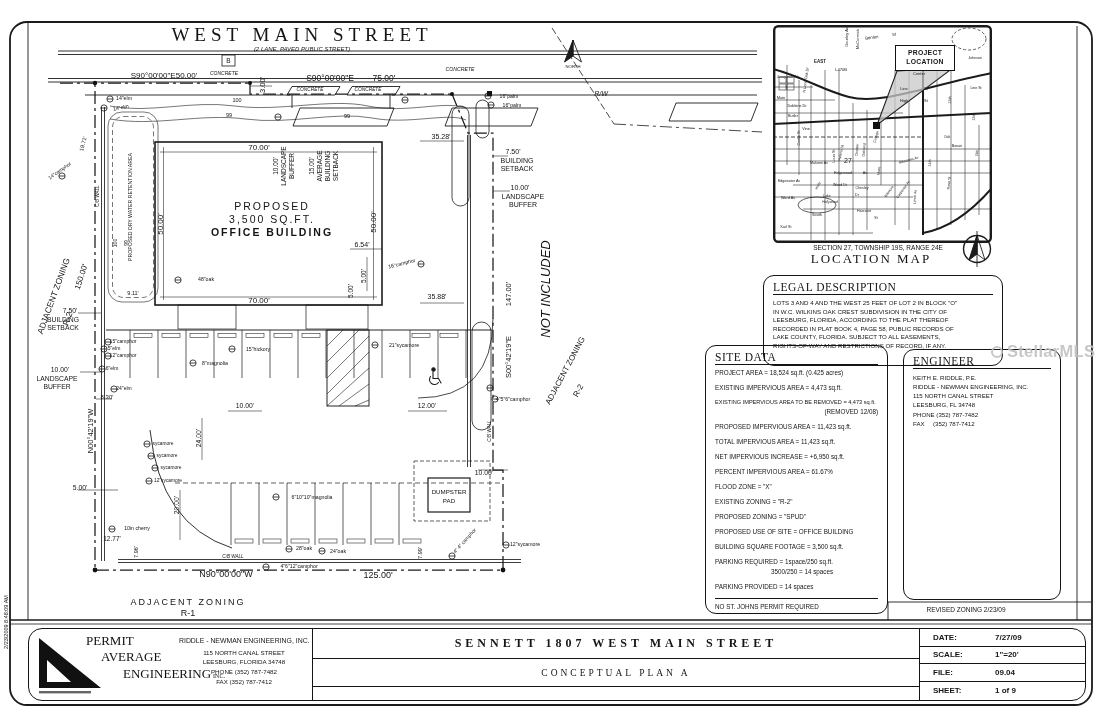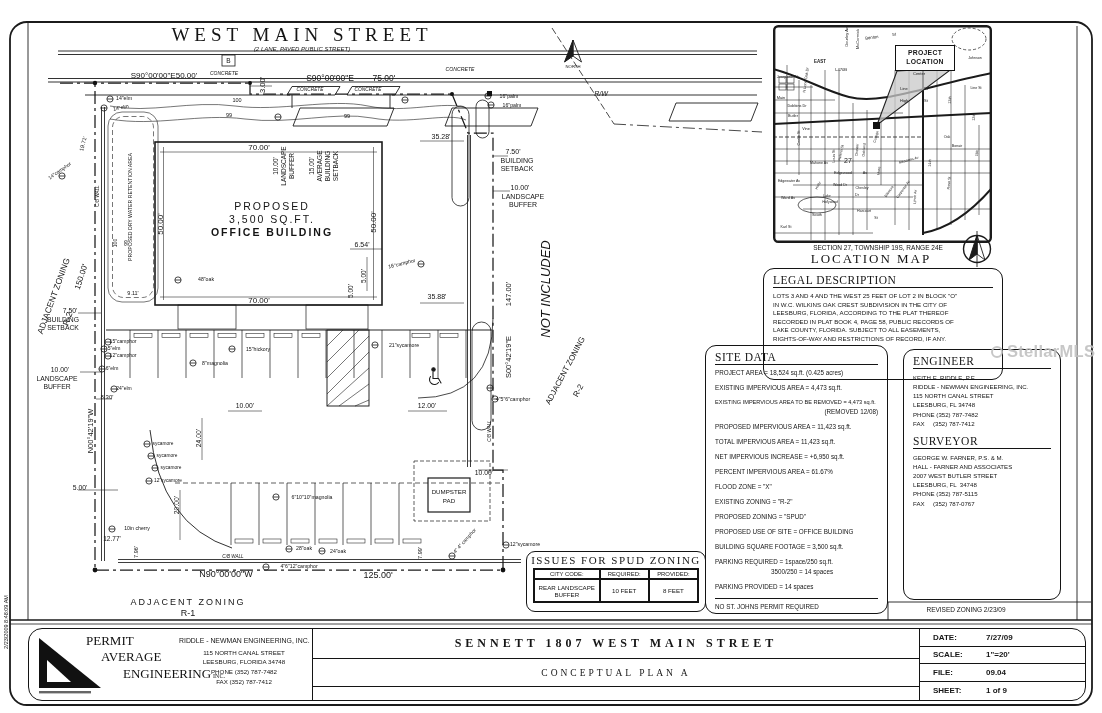--- a/index.html
+++ b/index.html
@@ -7,21 +7,21 @@
 .sheet{position:relative;width:1102px;height:713px;background:#fff;overflow:hidden}
 svg.lines{position:absolute;left:0;top:0}
 .lbl{position:absolute;white-space:pre;line-height:1.08;color:#141414;font-family:"Liberation Sans",sans-serif}
 .lbl.i{font-style:italic}
 .lbl.b{font-weight:bold}
 .lbl.serif{font-family:"Liberation Serif",serif}
 .lbl.sp{letter-spacing:2px}
 .lbl.sp2{letter-spacing:5px}
 .box{position:absolute;border:1.8px solid #141414;border-radius:11px;background:transparent}
 .box-title{font-family:"Liberation Serif",serif;font-size:11.5px;letter-spacing:.5px;border-bottom:1.2px solid #141414;margin:5px 9px 4px 9px;padding-bottom:1px}
-.legal{left:763px;top:268px;width:240px;height:112px}
+.legal{left:763px;top:275px;width:240px;height:91px}
 .legal .li{font-size:6.15px;line-height:1.4;margin:0 9px;white-space:pre}
 .sitedata{left:705px;top:345px;width:183px;height:269px}
 .sitedata .li{font-size:6.3px;margin:0 9px 8px;white-space:pre}
 .sitedata .rule{border-top:1px solid #141414;padding-top:4px;margin-top:1px}
 .contacts{left:903px;top:349px;width:158px;height:251px}
 .contacts .li{font-size:6.1px;line-height:1.5;margin:0 9px;white-space:pre}
 .contacts .sec{margin-bottom:7px}
 .spud{left:526px;top:551px;width:180px;height:61px;border-radius:9px}
 .spud-title{font-family:"Liberation Serif",serif;font-size:11px;letter-spacing:1.5px;text-align:center;margin-top:2px}
 .spud-grid{display:grid;grid-template-columns:40% 30% 30%;margin:2px 6px 0;border:1px solid #141414}
@@ -43,21 +43,21 @@
 .addr{position:absolute;left:150px;top:7px;width:130px}
 .addr .li{font-size:6.2px;text-align:center;line-height:1.55;white-space:pre}
 .addr .li:first-child{font-size:6.9px;margin-bottom:1px}
 .tb-center{flex:1;display:flex;flex-direction:column}
 .t1{height:30px;border-bottom:1.4px solid #141414;display:flex;align-items:center;justify-content:center;font-family:"Liberation Serif",serif;font-size:12px;font-weight:bold;letter-spacing:4px}
 .t2{height:28px;border-bottom:1.4px solid #141414;display:flex;align-items:center;justify-content:center;font-family:"Liberation Serif",serif;font-size:9.5px;letter-spacing:3px}
 .t3{flex:1}
 .tb-right{width:166px;border-left:1.4px solid #141414;display:flex;flex-direction:column}
 .tbr{height:17.5px;display:flex;align-items:center;border-bottom:1.1px solid #141414;padding-left:13px;font-weight:bold;font-size:8px}
 .tbr:last-child{border-bottom:none}
-.tbr .l{width:53px}
+.tbr .l{width:62px}
 #plan-labels{position:absolute;inset:0;pointer-events:none}
 </style>
 </head>
 <body>
 
 <div class="sheet">
 
 <svg class="lines" width="1102" height="713" viewBox="0 0 1102 713">
   <defs>
     <g id="tr">
@@ -355,44 +355,22 @@
     <div class="box-title">ENGINEER</div>
     <div>
           <div class="li">KEITH E. RIDDLE, P.E.</div>
           <div class="li">RIDDLE - NEWMAN ENGINEERING, INC.</div>
           <div class="li">115 NORTH CANAL STREET</div>
           <div class="li">LEESBURG, FL 34748</div>
           <div class="li">PHONE (352) 787-7482</div>
           <div class="li">FAX     (352) 787-7412</div>
         </div>
   </div>
-  <div class="sec">
-    <div class="box-title">SURVEYOR</div>
-    <div>
-          <div class="li">GEORGE W. FARNER, P.S. &amp; M.</div>
-          <div class="li">HALL - FARNER AND ASSOCIATES</div>
-          <div class="li">2007 WEST BUTLER STREET</div>
-          <div class="li">LEESBURG, FL  34748</div>
-          <div class="li">PHONE (352) 787-5115</div>
-          <div class="li">FAX     (352) 787-0767</div>
-        </div>
-  </div>
-</div>
-
-<div class="box spud">
-  <div class="spud-title">ISSUES FOR SPUD ZONING</div>
-  <div class="spud-grid">
-    <div class="sc h">CITY CODE:</div>
-    <div class="sc h">REQUIRED:</div>
-    <div class="sc h">PROVIDED:</div>
-    <div class="sc d">REAR LANDSCAPE BUFFER</div>
-    <div class="sc d">10 FEET</div>
-    <div class="sc d">8 FEET</div>
-  </div>
-</div>
+</div>
+
 
 <div class="wm">
   <span class="wm-c"></span>
   <span>StellarMLS</span>
 </div>
 
 <div class="tb">
   <div class="tb-left">
     <svg width="72" height="62" style="position:absolute;left:6px;top:5px">
       <path d="M4,54 L66,54 L4,4 Z" fill="#111"></path>

